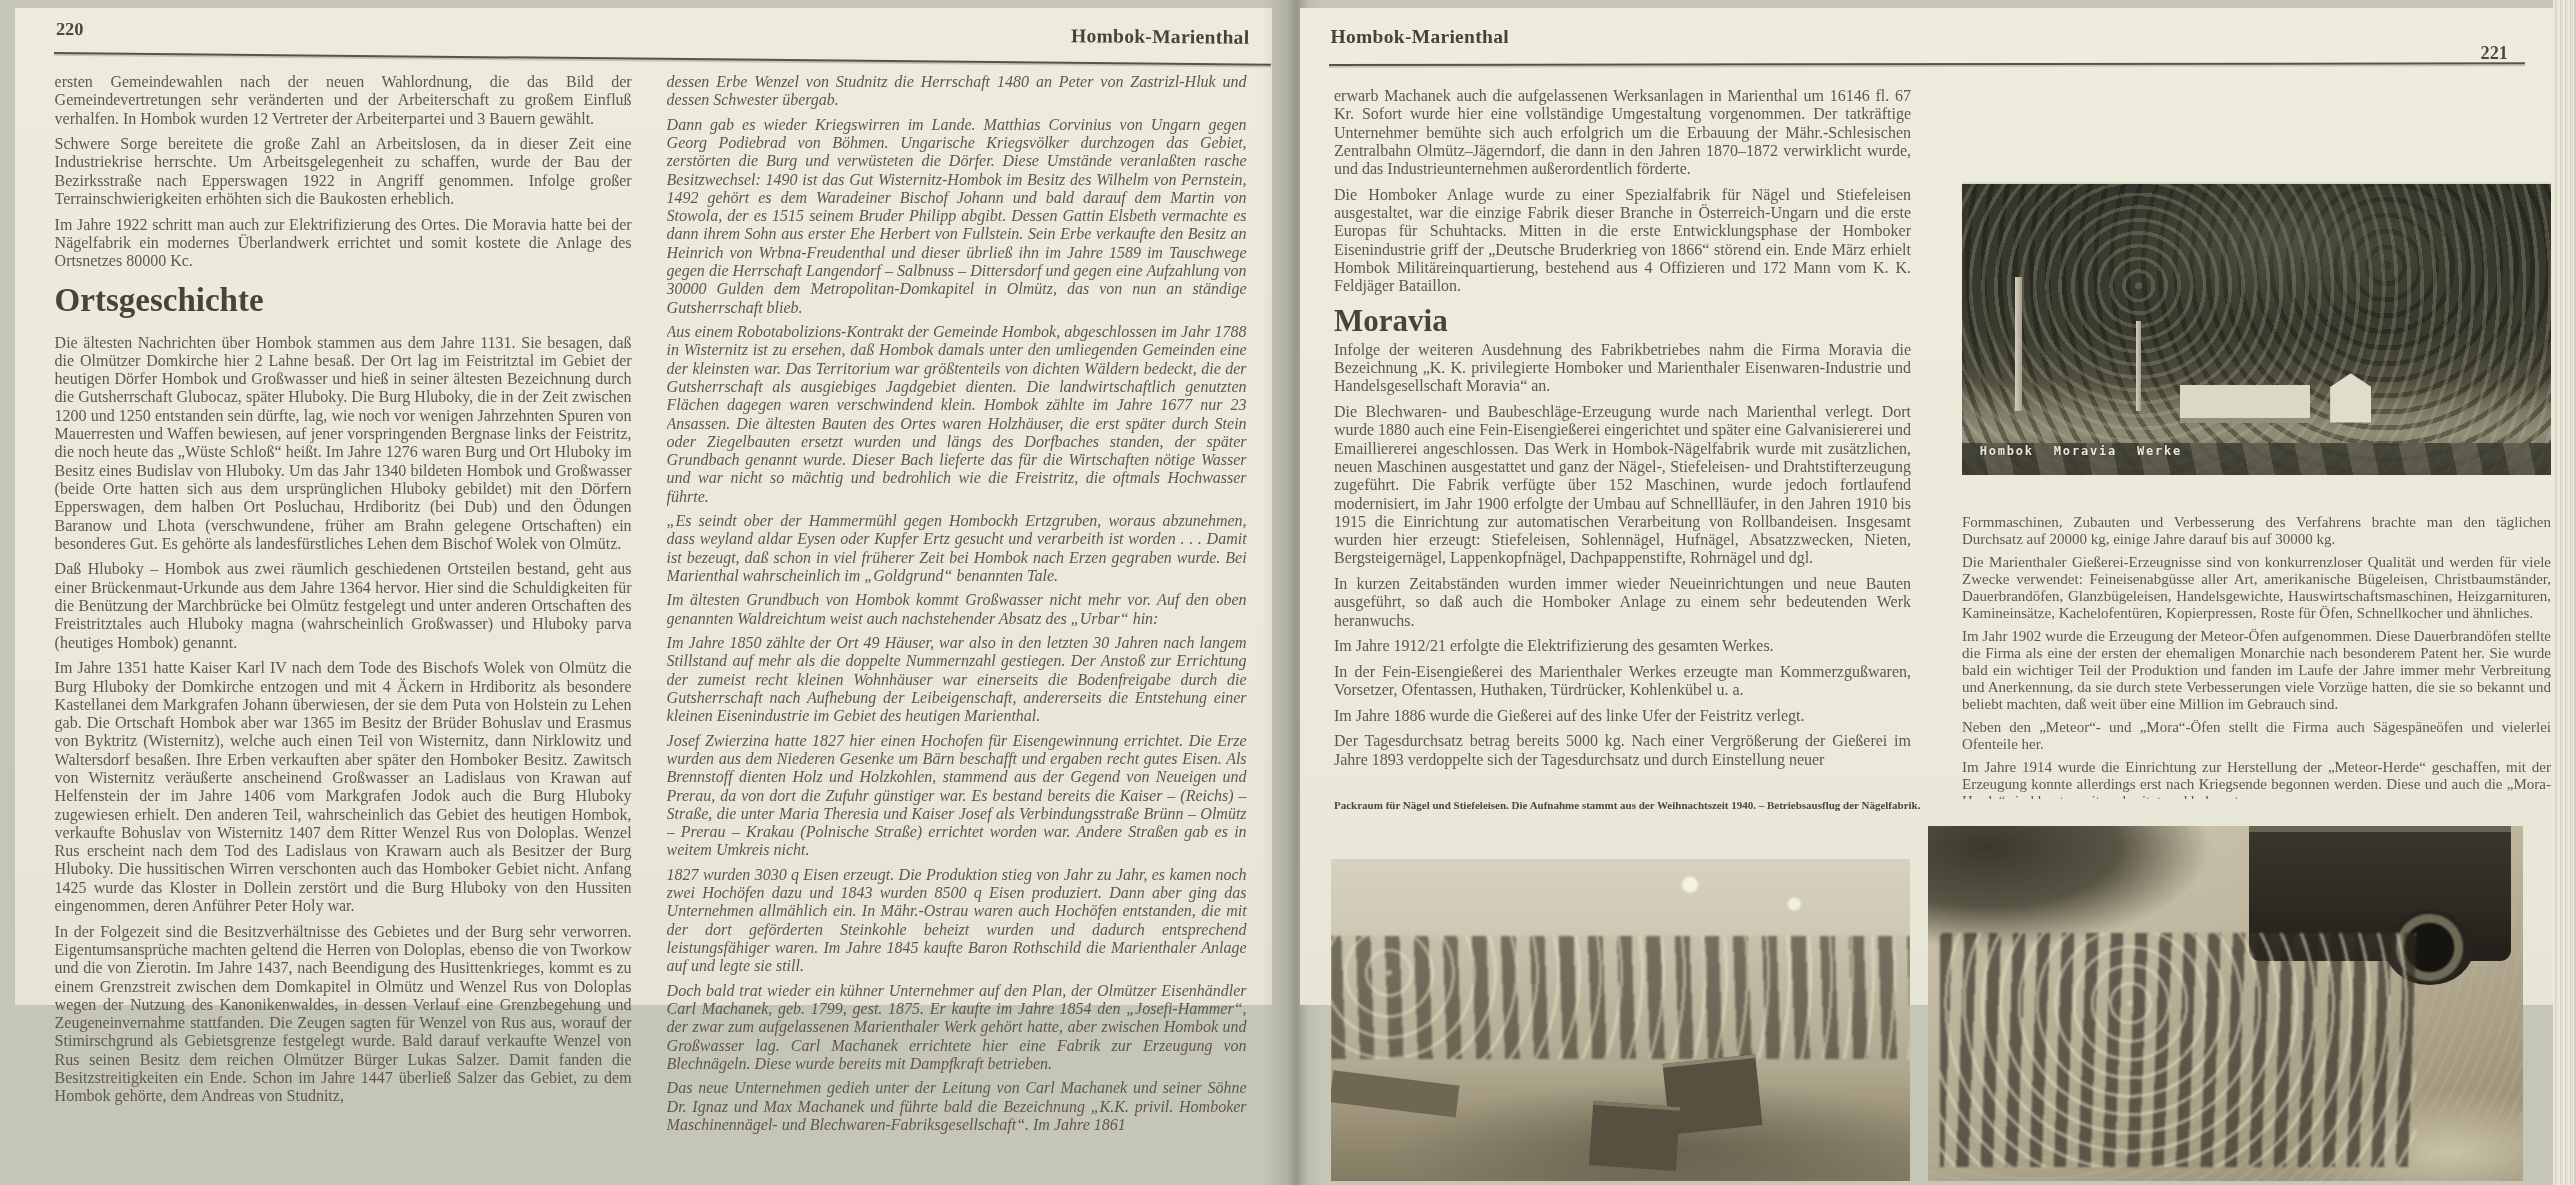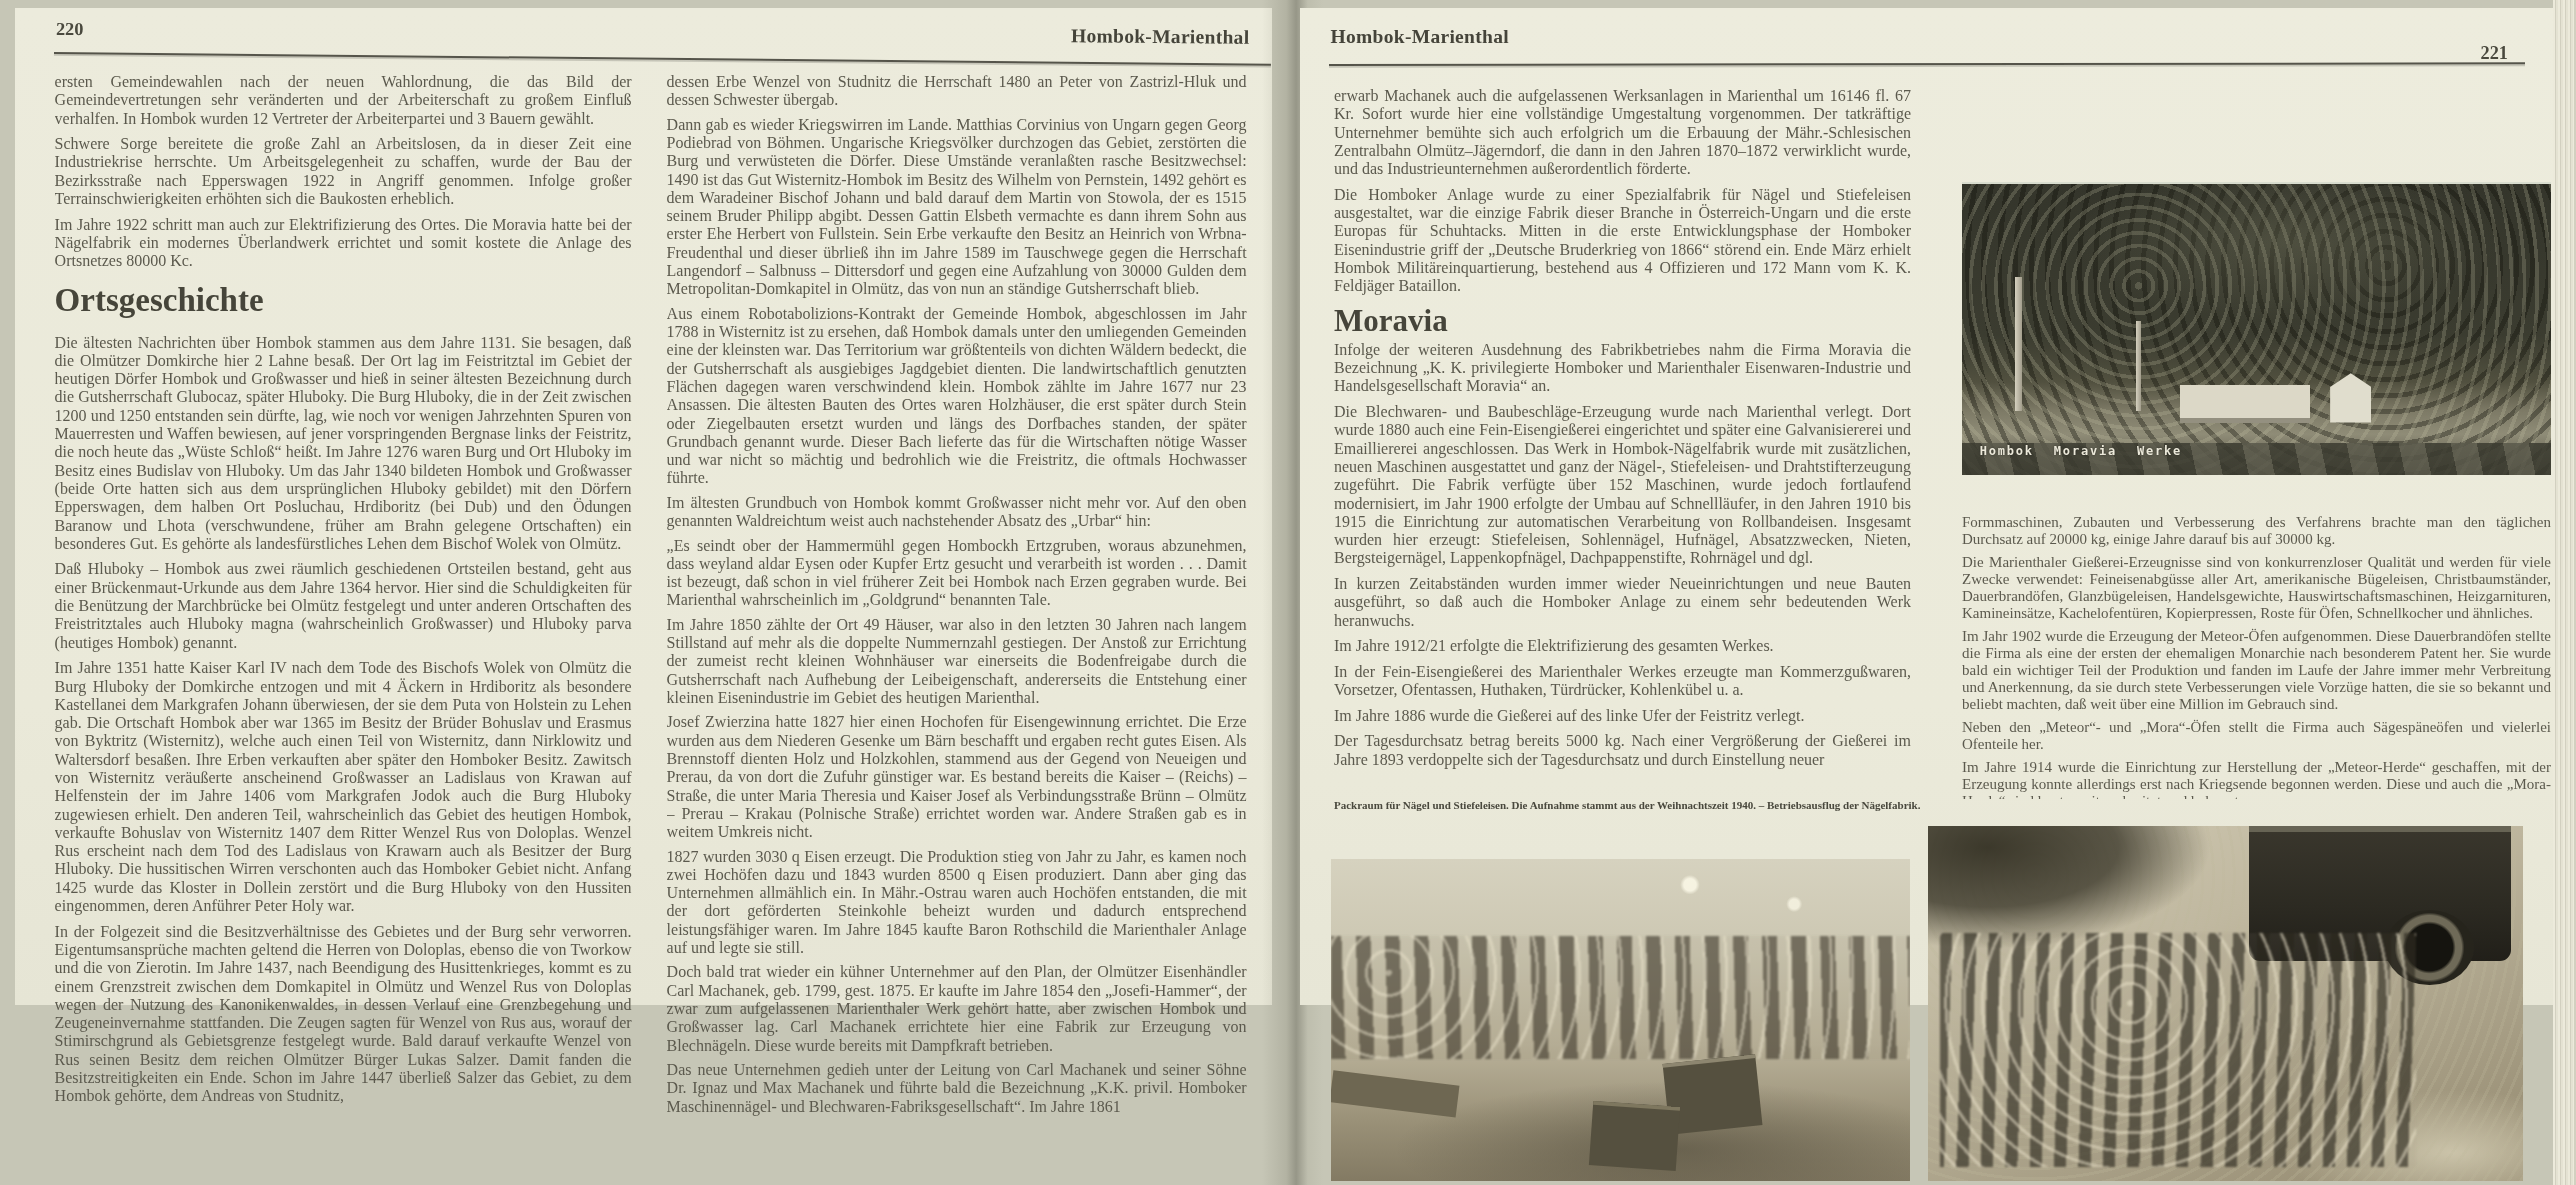--- a/index.html
+++ b/index.html
@@ -25,21 +25,21 @@
   .rh-right{left:30.5px;top:18.3px;}
   .rule{position:absolute;height:1.8px;background:#55544a;box-shadow:0 1.8px 0 rgba(85,84,74,0.25);}
   .rule-left{left:39px;top:44px;width:1217px;transform:rotate(0.55deg);transform-origin:left top;}
   .rule-right{left:29px;top:56px;width:1196px;transform:rotate(-0.08deg);transform-origin:left top;}
 
   .col{position:absolute;overflow:hidden;}
   .col p{margin:0 0 7.3px;font-size:16px;line-height:18.3px;text-align:justify;color:#5b594d;}
   .col p:last-child{margin-bottom:0;}
   .col1{left:40px;top:65px;width:577px;height:1092px;}
   .col2{left:652px;top:65px;width:580px;height:1097px;}
-  .col2 p{margin-bottom:6.1px;}
+  .col2 p{margin-bottom:6.1px;font-style:italic;}
   .col3{left:34px;top:79px;width:577px;height:707px;}
   .col4-text{left:662px;top:506px;width:589px;height:285px;}
   .col4-text p{font-size:15px;line-height:17px;margin-bottom:6.1px;}
   .section-heading{font-size:33px;line-height:27px;font-weight:bold;color:#46453a;margin:16px 0 20px;}
   .section-heading.moravia{font-size:31px;margin:11px 0 7.3px;}
 
   .caption-line{position:absolute;left:34px;top:791px;width:1189px;white-space:nowrap;
     font-weight:bold;font-size:11px;color:#49483d;}
 
   .photo{position:absolute;overflow:hidden;}
@@ -110,22 +110,22 @@
       <p>Die ältesten Nachrichten über Hombok stammen aus dem Jahre 1131. Sie besagen, daß die Olmützer Domkirche hier 2 Lahne besaß. Der Ort lag im Feistritztal im Gebiet der heutigen Dörfer Hombok und Großwasser und hieß in seiner ältesten Bezeichnung durch die Gutsherrschaft Glubocaz, später Hluboky. Die Burg Hluboky, die in der Zeit zwischen 1200 und 1250 entstanden sein dürfte, lag, wie noch vor wenigen Jahrzehnten Spuren von Mauerresten und Waffen bewiesen, auf jener vorspringenden Bergnase links der Feistritz, die noch heute das „Wüste Schloß“ heißt. Im Jahre 1276 waren Burg und Ort Hluboky im Besitz eines Budislav von Hluboky. Um das Jahr 1340 bildeten Hombok und Großwasser (beide Orte hatten sich aus dem ursprünglichen Hluboky gebildet) mit den Dörfern Epperswagen, dem halben Ort Posluchau, Hrdiboritz (bei Dub) und den Ödungen Baranow und Lhota (verschwundene, früher am Brahn gelegene Ortschaften) ein besonderes Gut. Es gehörte als landesfürstliches Lehen dem Bischof Wolek von Olmütz.</p>
       <p>Daß Hluboky – Hombok aus zwei räumlich geschiedenen Ortsteilen bestand, geht aus einer Brückenmaut-Urkunde aus dem Jahre 1364 hervor. Hier sind die Schuldigkeiten für die Benützung der Marchbrücke bei Olmütz festgelegt und unter anderen Ortschaften des Freistritztales auch Hluboky magna (wahrscheinlich Großwasser) und Hluboky parva (heutiges Hombok) genannt.</p>
       <p>Im Jahre 1351 hatte Kaiser Karl IV nach dem Tode des Bischofs Wolek von Olmütz die Burg Hluboky der Domkirche entzogen und mit 4 Äckern in Hrdiboritz als besondere Kastellanei dem Markgrafen Johann überwiesen, der sie dem Puta von Holstein zu Lehen gab. Die Ortschaft Hombok aber war 1365 im Besitz der Brüder Bohuslav und Erasmus von Byktritz (Wisternitz), welche auch einen Teil von Wisternitz, dann Nirklowitz und Waltersdorf besaßen. Ihre Erben verkauften aber später den Homboker Besitz. Zawitsch von Wisternitz veräußerte anscheinend Großwasser an Ladislaus von Krawan auf Helfenstein der im Jahre 1406 vom Markgrafen Jodok auch die Burg Hluboky zugewiesen erhielt. Den anderen Teil, wahrscheinlich das Gebiet des heutigen Hombok, verkaufte Bohuslav von Wisternitz 1407 dem Ritter Wenzel Rus von Doloplas. Wenzel Rus erscheint nach dem Tod des Ladislaus von Krawarn auch als Besitzer der Burg Hluboky. Die hussitischen Wirren verschonten auch das Homboker Gebiet nicht. Anfang 1425 wurde das Kloster in Dollein zerstört und die Burg Hluboky von den Hussiten eingenommen, deren Anführer Peter Holy war.</p>
       <p>In der Folgezeit sind die Besitzverhältnisse des Gebietes und der Burg sehr verworren. Eigentumsansprüche machten geltend die Herren von Doloplas, ebenso die von Tworkow und die von Zierotin. Im Jahre 1437, nach Beendigung des Husittenkrieges, kommt es zu einem Grenzstreit zwischen dem Domkapitel in Olmütz und Wenzel Rus von Doloplas wegen der Nutzung des Kanonikenwaldes, in dessen Verlauf eine Grenzbegehung und Zeugeneinvernahme stattfanden. Die Zeugen sagten für Wenzel von Rus aus, worauf der Stimirschgrund als Gebietsgrenze festgelegt wurde. Bald darauf verkaufte Wenzel von Rus seinen Besitz dem reichen Olmützer Bürger Lukas Salzer. Damit fanden die Besitzstreitigkeiten ein Ende. Schon im Jahre 1447 überließ Salzer das Gebiet, zu dem Hombok gehörte, dem Andreas von Studnitz,</p>
     </div>
 
     <div class="col col2">
       <p>dessen Erbe Wenzel von Studnitz die Herrschaft 1480 an Peter von Zastrizl-Hluk und dessen Schwester übergab.</p>
       <p>Dann gab es wieder Kriegswirren im Lande. Matthias Corvinius von Ungarn gegen Georg Podiebrad von Böhmen. Ungarische Kriegsvölker durchzogen das Gebiet, zerstörten die Burg und verwüsteten die Dörfer. Diese Umstände veranlaßten rasche Besitzwechsel: 1490 ist das Gut Wisternitz-Hombok im Besitz des Wilhelm von Pernstein, 1492 gehört es dem Waradeiner Bischof Johann und bald darauf dem Martin von Stowola, der es 1515 seinem Bruder Philipp abgibt. Dessen Gattin Elsbeth vermachte es dann ihrem Sohn aus erster Ehe Herbert von Fullstein. Sein Erbe verkaufte den Besitz an Heinrich von Wrbna-Freudenthal und dieser übrließ ihn im Jahre 1589 im Tauschwege gegen die Herrschaft Langendorf – Salbnuss – Dittersdorf und gegen eine Aufzahlung von 30000 Gulden dem Metropolitan-Domkapitel in Olmütz, das von nun an ständige Gutsherrschaft blieb.</p>
       <p>Aus einem Robotabolizions-Kontrakt der Gemeinde Hombok, abgeschlossen im Jahr 1788 in Wisternitz ist zu ersehen, daß Hombok damals unter den umliegenden Gemeinden eine der kleinsten war. Das Territorium war größtenteils von dichten Wäldern bedeckt, die der Gutsherrschaft als ausgiebiges Jagdgebiet dienten. Die landwirtschaftlich genutzten Flächen dagegen waren verschwindend klein. Hombok zählte im Jahre 1677 nur 23 Ansassen. Die ältesten Bauten des Ortes waren Holzhäuser, die erst später durch Stein oder Ziegelbauten ersetzt wurden und längs des Dorfbaches standen, der später Grundbach genannt wurde. Dieser Bach lieferte das für die Wirtschaften nötige Wasser und war nicht so mächtig und bedrohlich wie die Freistritz, die oftmals Hochwasser führte.</p>
+      <p>„Es seindt ober der Hammermühl gegen Hombockh Ertzgruben, woraus abzunehmen, dass weyland aldar Eysen oder Kupfer Ertz gesucht und verarbeith ist worden . . . Damit ist bezeugt, daß schon in viel früherer Zeit bei Hombok nach Erzen gegraben wurde. Bei Marienthal wahrscheinlich im „Goldgrund“ benannten Tale.</p>
       <p>Im ältesten Grundbuch von Hombok kommt Großwasser nicht mehr vor. Auf den oben genannten Waldreichtum weist auch nachstehender Absatz des „Urbar“ hin:</p>
-      <p>„Es seindt ober der Hammermühl gegen Hombockh Ertzgruben, woraus abzunehmen, dass weyland aldar Eysen oder Kupfer Ertz gesucht und verarbeith ist worden . . . Damit ist bezeugt, daß schon in viel früherer Zeit bei Hombok nach Erzen gegraben wurde. Bei Marienthal wahrscheinlich im „Goldgrund“ benannten Tale.</p>
       <p>Im Jahre 1850 zählte der Ort 49 Häuser, war also in den letzten 30 Jahren nach langem Stillstand auf mehr als die doppelte Nummernzahl gestiegen. Der Anstoß zur Errichtung der zumeist recht kleinen Wohnhäuser war einerseits die Bodenfreigabe durch die Gutsherrschaft nach Aufhebung der Leibeigenschaft, andererseits die Entstehung einer kleinen Eisenindustrie im Gebiet des heutigen Marienthal.</p>
       <p>Josef Zwierzina hatte 1827 hier einen Hochofen für Eisengewinnung errichtet. Die Erze wurden aus dem Niederen Gesenke um Bärn beschafft und ergaben recht gutes Eisen. Als Brennstoff dienten Holz und Holzkohlen, stammend aus der Gegend von Neueigen und Prerau, da von dort die Zufuhr günstiger war. Es bestand bereits die Kaiser – (Reichs) – Straße, die unter Maria Theresia und Kaiser Josef als Verbindungsstraße Brünn – Olmütz – Prerau – Krakau (Polnische Straße) errichtet worden war. Andere Straßen gab es in weitem Umkreis nicht.</p>
       <p>1827 wurden 3030 q Eisen erzeugt. Die Produktion stieg von Jahr zu Jahr, es kamen noch zwei Hochöfen dazu und 1843 wurden 8500 q Eisen produziert. Dann aber ging das Unternehmen allmählich ein. In Mähr.-Ostrau waren auch Hochöfen entstanden, die mit der dort geförderten Steinkohle beheizt wurden und dadurch entsprechend leistungsfähiger waren. Im Jahre 1845 kaufte Baron Rothschild die Marienthaler Anlage auf und legte sie still.</p>
       <p>Doch bald trat wieder ein kühner Unternehmer auf den Plan, der Olmützer Eisenhändler Carl Machanek, geb. 1799, gest. 1875. Er kaufte im Jahre 1854 den „Josefi-Hammer“, der zwar zum aufgelassenen Marienthaler Werk gehört hatte, aber zwischen Hombok und Großwasser lag. Carl Machanek errichtete hier eine Fabrik zur Erzeugung von Blechnägeln. Diese wurde bereits mit Dampfkraft betrieben.</p>
       <p>Das neue Unternehmen gedieh unter der Leitung von Carl Machanek und seiner Söhne Dr. Ignaz und Max Machanek und führte bald die Bezeichnung „K.K. privil. Homboker Maschinennägel- und Blechwaren-Fabriksgesellschaft“. Im Jahre 1861</p>
     </div>
   </div>
 
   <div class="gutter"></div>
 

